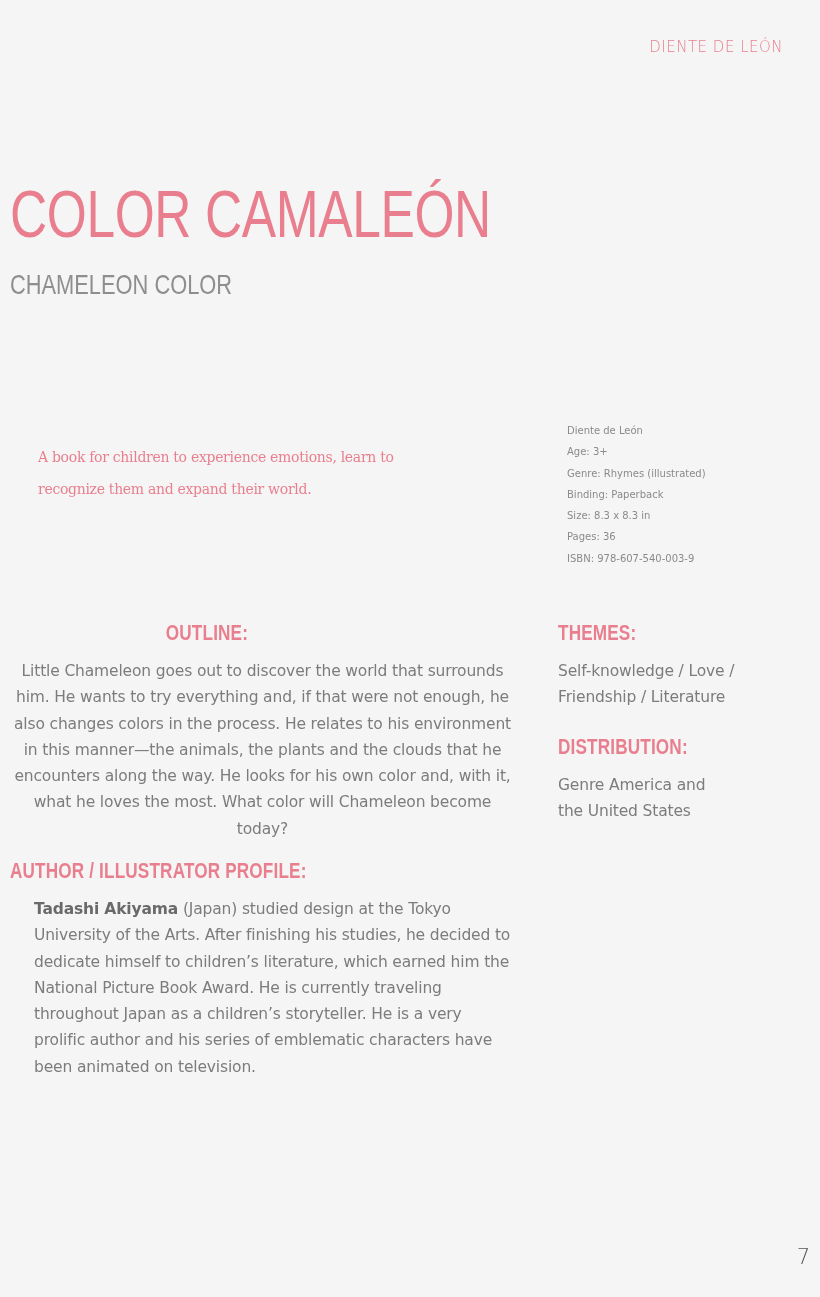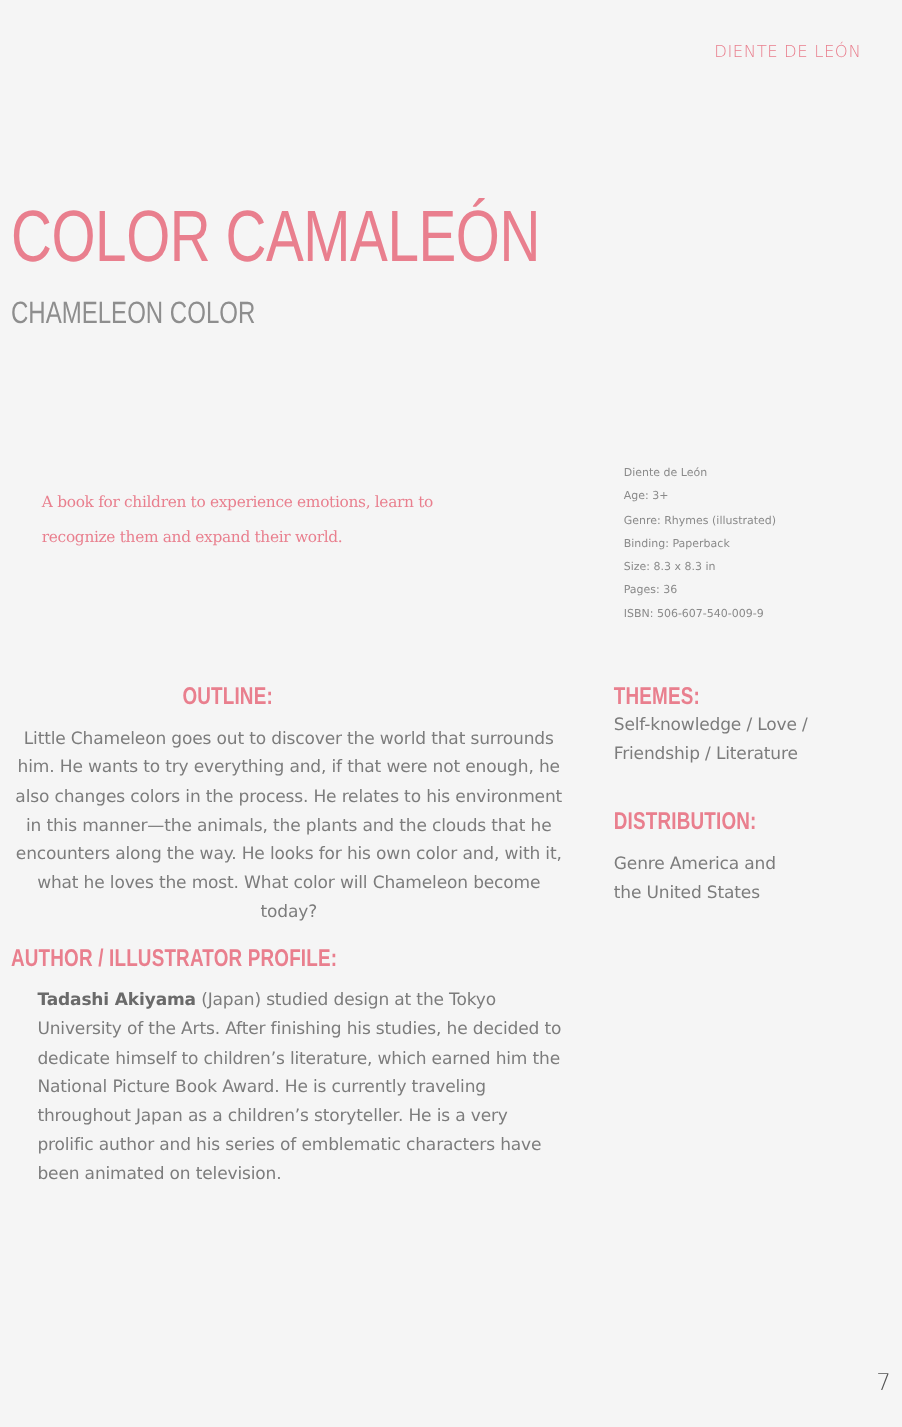--- a/index.html
+++ b/index.html
@@ -51,21 +51,21 @@
   .body-text {
     font-size: 15.5px; line-height: 26.3px; margin: 0; color: #7c7c7c;
     letter-spacing: -0.15px;
   }
   .outline-block { position: absolute; left: 10px; top: 620px; width: 505px; text-align: center; }
   .outline-block .body-text { margin-top: 12px; }
   .profile-block { position: absolute; left: 10px; top: 858px; width: 505px; }
   .profile-block .body-text { margin-top: 12px; margin-left: 24px; }
   .author-name { font-weight: bold; color: #6a6a6a; }
   .themes-block { position: absolute; left: 558px; top: 620px; width: 230px; }
-  .themes-block .body-text { }
+  .themes-block .body-text { margin-top: 12px; }
   .distribution-block { position: absolute; left: 558px; top: 734px; width: 230px; }
   .distribution-block .body-text { margin-top: 12px; }
   .page-number {
     position: absolute; right: 10px; top: 1245px;
     font-size: 21px; color: #555; font-weight: 300;
   }
 </style>
 </head>
 <body>
 
@@ -76,21 +76,21 @@
 
 <p class="tagline pink">A book for children to experience emotions, learn to recognize them and expand their world.</p>
 
 <ul class="specs">
   <li>Diente de León</li>
   <li>Age: 3+</li>
   <li>Genre: Rhymes (illustrated)</li>
   <li>Binding: Paperback</li>
   <li>Size: 8.3 x 8.3 in</li>
   <li>Pages: 36</li>
-  <li>ISBN: 506-607-540-009-9</li>
+  <li>ISBN: 978-607-540-003-9</li>
 </ul>
 
 <section class="outline-block">
   <h3 class="section-heading pink">OUTLINE:</h3>
   <p class="body-text">Little Chameleon goes out to discover the world that surrounds him. He wants to try everything and, if that were not enough, he also changes colors in the process. He relates to his environment in this manner—the animals, the plants and the clouds that he encounters along the way. He looks for his own color and, with it, what he loves the most. What color will Chameleon become today?</p>
 </section>
 
 <section class="profile-block">
   <h3 class="section-heading pink">AUTHOR / ILLUSTRATOR PROFILE:</h3>
   <p class="body-text"><span class="author-name">Tadashi Akiyama</span><span> (Japan) studied design at the Tokyo University of the Arts. After finishing his studies, he decided to dedicate himself to children’s literature, which earned him the National Picture Book Award. He is currently traveling throughout Japan as a children’s storyteller. He is a very prolific author and his series of emblematic characters have been animated on television.</span></p>

